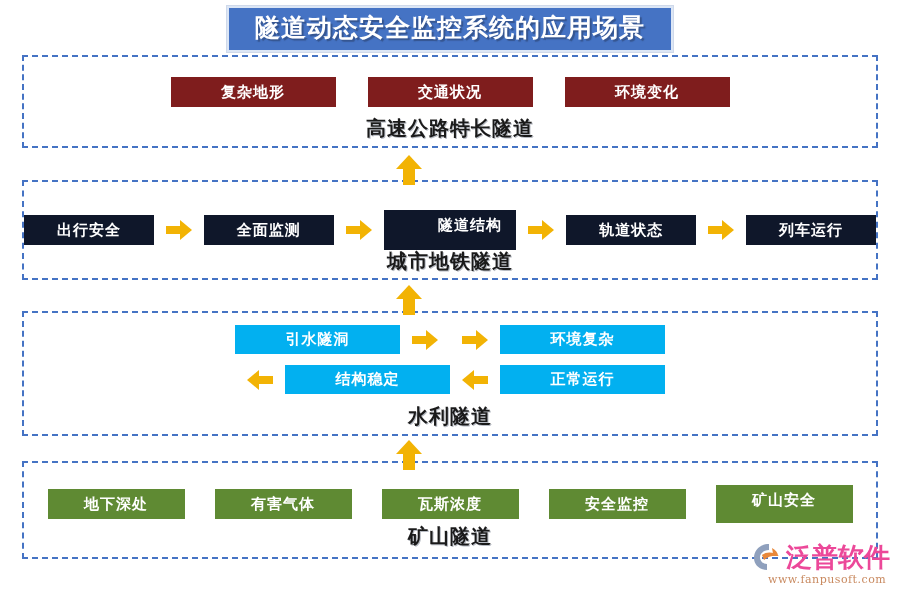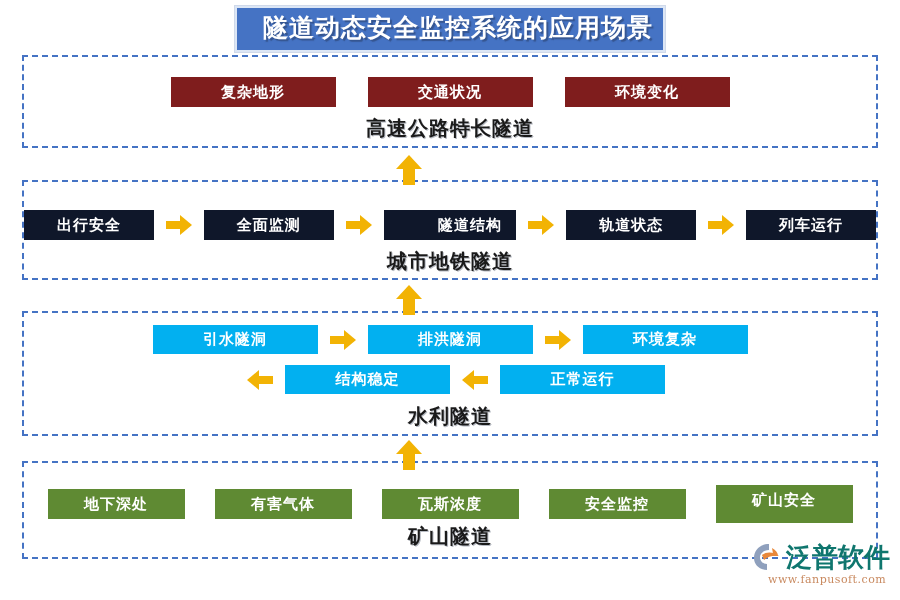--- a/index.html
+++ b/index.html
@@ -23,21 +23,21 @@
     width: 900px;
     text-align: center;
   }
   .title-box {
     display: inline-block;
     background: #4573c4;
     color: #ffffff;
     font-size: 25px;
     font-weight: bold;
     letter-spacing: 1px;
-    padding: 7px 10px 9px 26px;
+    padding: 7px 26px 9px 26px;
     border: 2px solid #dce6f5;
     box-shadow: 0 0 0 1px #cfd9ea;
     text-shadow: 2px 2px 1px rgba(40,60,100,0.55);
     line-height: 1.05;
     font-family: "DejaVu Sans", "Liberation Sans", sans-serif;
   }
 
   
   .section {
     position: absolute;
@@ -153,21 +153,21 @@
   }
   .logo-mark {
     position: relative;
     width: 34px;
     height: 30px;
     flex: 0 0 auto;
   }
   .logo-text {
     font-size: 26px;
     font-weight: bold;
-    color: #0f766e;
+    color: #ec4899;
     letter-spacing: 0px;
     line-height: 30px;
     font-family: "DejaVu Sans", "Liberation Sans", sans-serif;
   }
   .logo-url {
     margin-top: 1px;
     margin-left: 16px;
     font-size: 11px;
     color: #c98a60;
     letter-spacing: 0.5px;
@@ -197,42 +197,41 @@
         <div class="node green" style="width: 140px; height: 30px; line-height: 30px;">出行安全</div>
         <div class="arrow-h right" style="flex: 0 0 auto; margin: 0px 10px;">
           <div class="shaft"></div>
           <div class="head"></div>
         </div>
         <div class="node green" style="width: 140px; height: 30px; line-height: 30px;">全面监测</div>
         <div class="arrow-h right" style="flex: 0 0 auto; margin: 0px 10px;">
           <div class="shaft"></div>
           <div class="head"></div>
         </div>
-        <div class="node green" style="width: 140px; height: 30px; line-height: 30px; padding-left: 40px;">隧道结构</div>
+        <div class="node green" style="width: 140px; height: 40px; line-height: 30px; padding-left: 40px;">隧道结构</div>
         <div class="arrow-h right" style="flex: 0 0 auto; margin: 0px 10px;">
           <div class="shaft"></div>
           <div class="head"></div>
         </div>
         <div class="node green" style="width: 140px; height: 30px; line-height: 30px;">轨道状态</div>
         <div class="arrow-h right" style="flex: 0 0 auto; margin: 0px 10px;">
           <div class="shaft"></div>
           <div class="head"></div>
         </div>
         <div class="node green" style="width: 140px; height: 30px; line-height: 30px;">列车运行</div>
       </div>
       <div class="caption" style="position: absolute; left: 0px; width: 100%; top: 66px;">城市地铁隧道</div>
     </div>
     <div class="section" id="section-2">
       <div class="box-row" style="position: absolute; left: 0px; top: 12px;">
         <div class="node cyan" style="width: 165px; height: 29px; line-height: 29px;">引水隧洞</div>
         <div class="arrow-h right" style="flex: 0 0 auto; margin: 0px 10px;">
           <div class="shaft"></div>
           <div class="head"></div>
         </div>
-        <div class="node cyan" style="width: 165px; height: 29px; line-height: 29px;">排洪隧洞</div>
         <div class="arrow-h right" style="flex: 0 0 auto; margin: 0px 10px;">
           <div class="shaft"></div>
           <div class="head"></div>
         </div>
         <div class="node cyan" style="width: 165px; height: 29px; line-height: 29px;">环境复杂</div>
       </div>
       <div class="box-row" style="position: absolute; left: 0px; top: 52px;">
         <div class="arrow-h left" style="flex: 0 0 auto; margin: 0px 10px;">
           <div class="shaft"></div>
           <div class="head"></div>

